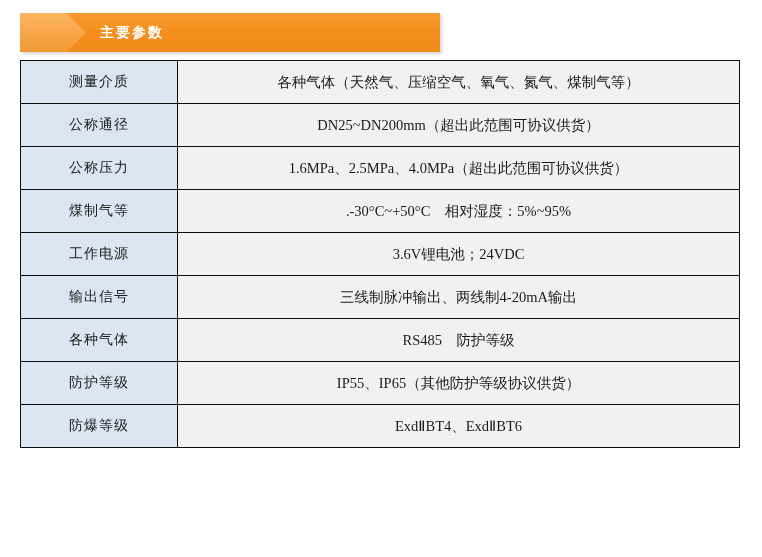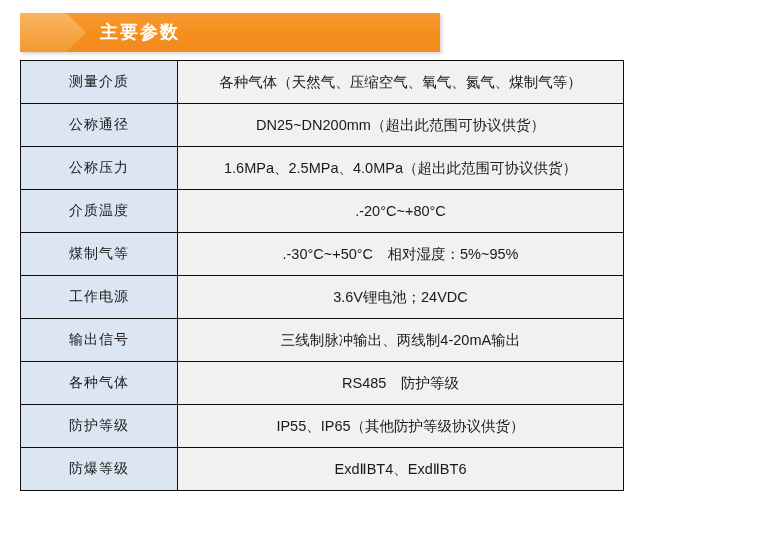--- a/index.html
+++ b/index.html
@@ -42,52 +42,52 @@
     -webkit-clip-path: polygon(0 0, 46px 0, 66px 50%, 46px 100%, 0 100%);
     clip-path: polygon(0 0, 46px 0, 66px 50%, 46px 100%, 0 100%);
   }
   .banner-title {
     position: absolute;
     left: 80px;
     top: 0;
     height: 39px;
     line-height: 39px;
     color: #ffffff;
-    font-size: 18px;
+    font-size: 14px;
     font-weight: bold;
     letter-spacing: 2px;
     white-space: nowrap;
   }
 
   
   .spec-table {
     position: absolute;
     left: 20px;
     top: 60px;
-    width: 604px;
+    width: 720px;
     border-collapse: collapse;
     table-layout: fixed;
   }
   .spec-table td {
     border: 1px solid #0d0d0d;
     height: 42px;
     font-size: 14px;
     color: #1a1a1a;
     padding: 0 6px;
   }
   .spec-table td.label {
     width: 144px;
     background: #dce6f2;
     text-align: center;
     letter-spacing: 1px;
   }
   .spec-table td.value {
     background: #f1f1f1;
     text-align: center;
-    font-family: Liberation Sans, sans-serif;
+    font-family: Liberation Serif, serif;
     font-size: 14.5px;
   }
 </style>
 </head>
 <body>
 
 <div id="page">
 
   <div class="banner">
     <div class="banner-chevron"></div>
@@ -100,24 +100,20 @@
         <td class="label">测量介质</td>
         <td class="value">各种气体（天然气、压缩空气、氧气、氮气、煤制气等）</td>
       </tr>
       <tr>
         <td class="label">公称通径</td>
         <td class="value">DN25~DN200mm（超出此范围可协议供货）</td>
       </tr>
       <tr>
         <td class="label">公称压力</td>
         <td class="value">1.6MPa、2.5MPa、4.0MPa（超出此范围可协议供货）</td>
-      </tr>
-      <tr>
-        <td class="label">介质温度</td>
-        <td class="value">.-20°C~+80°C</td>
       </tr>
       <tr>
         <td class="label">煤制气等</td>
         <td class="value">.-30°C~+50°C　相对湿度：5%~95%</td>
       </tr>
       <tr>
         <td class="label">工作电源</td>
         <td class="value">3.6V锂电池；24VDC</td>
       </tr>
       <tr>

